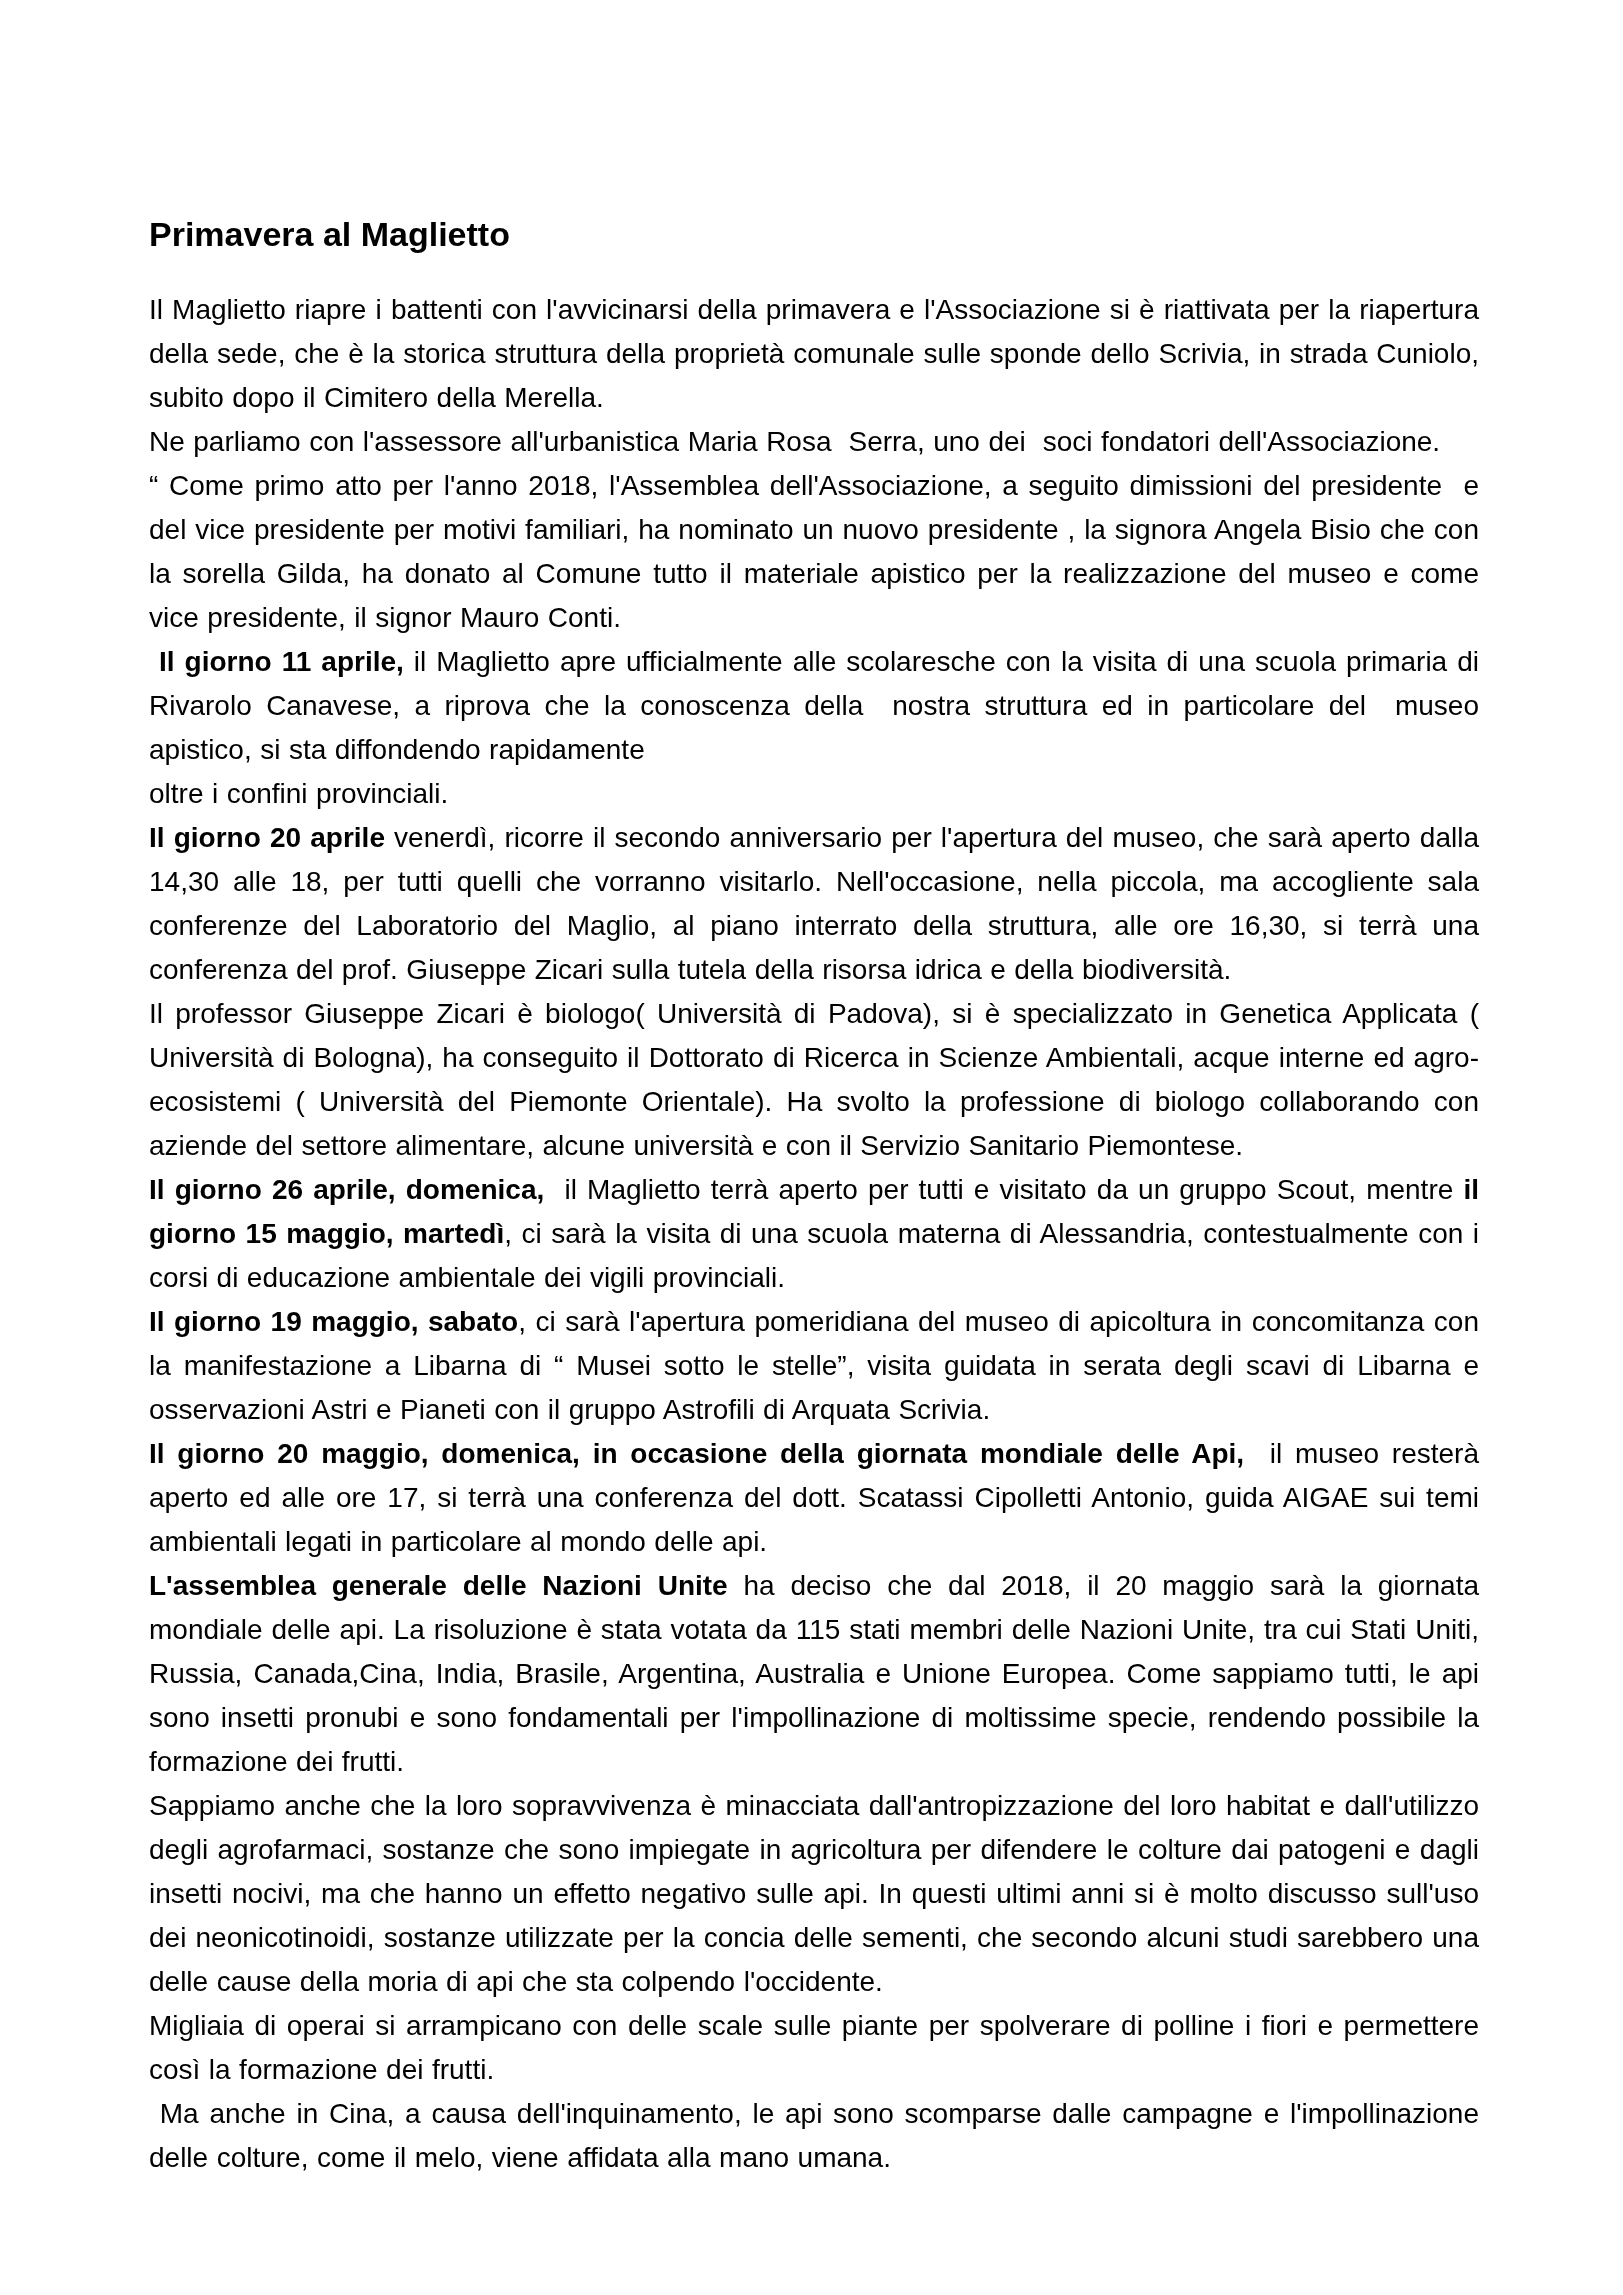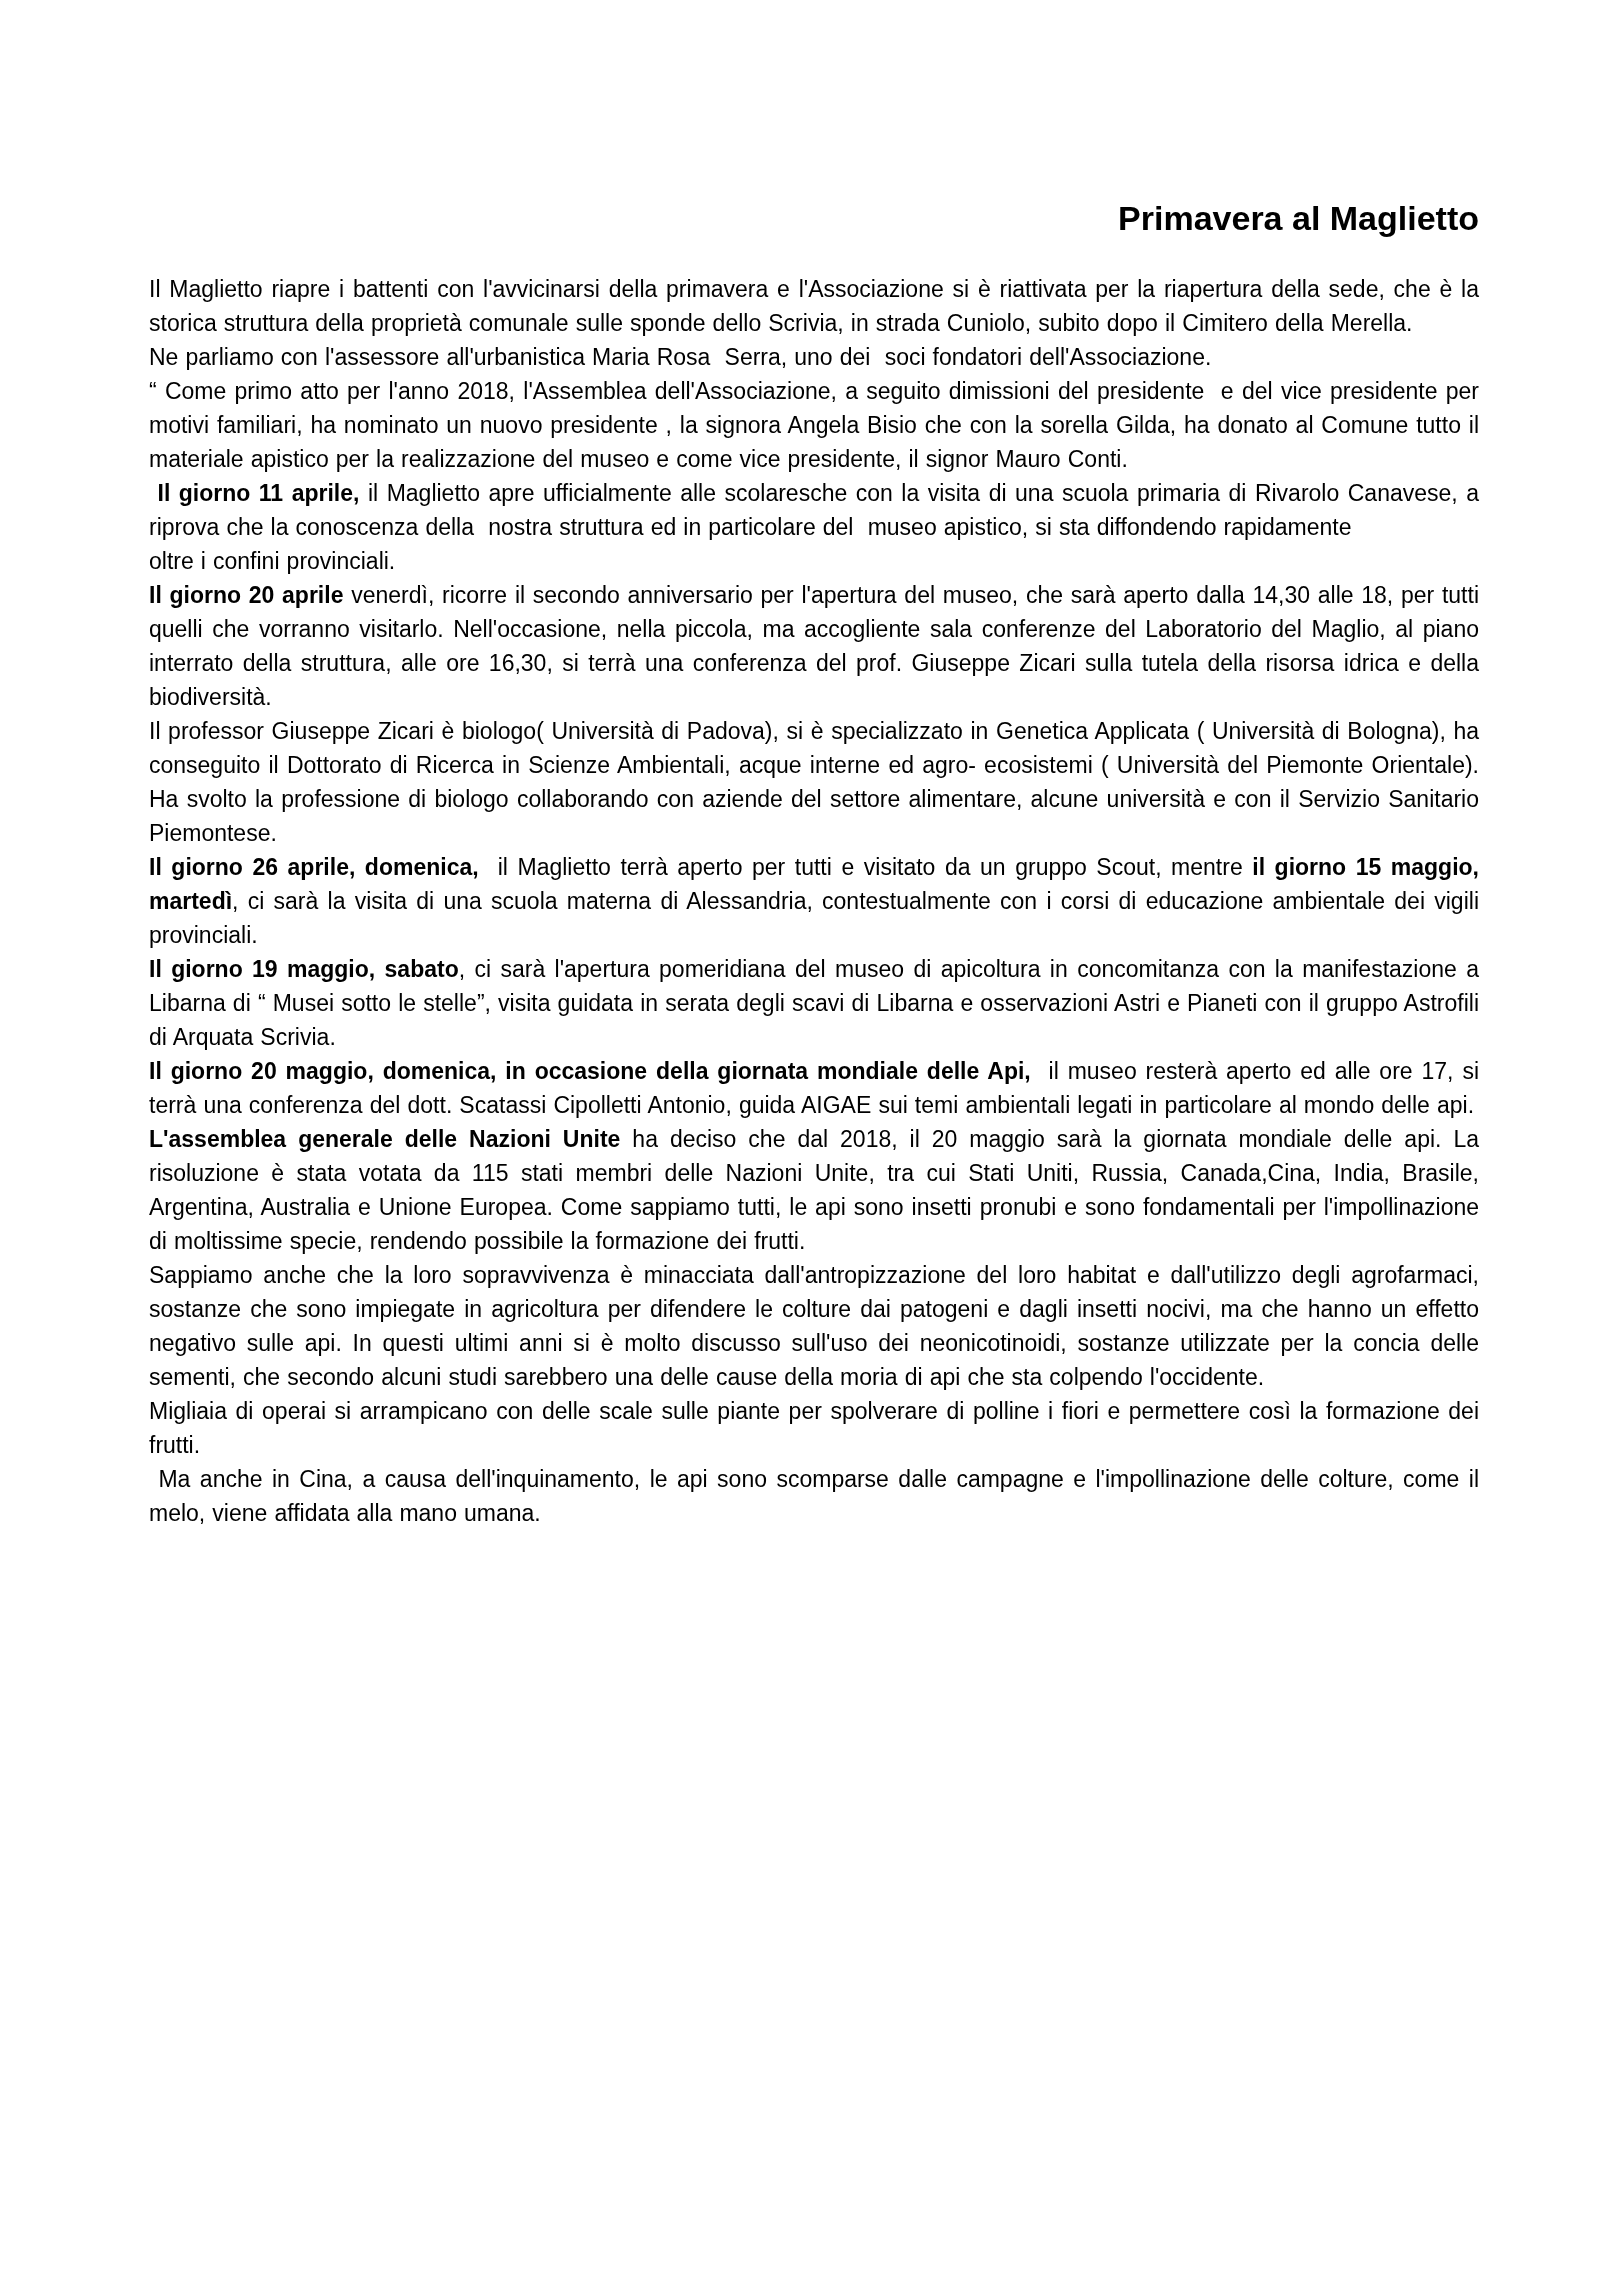--- a/index.html
+++ b/index.html
@@ -16,31 +16,31 @@
     font-family: "Liberation Sans", "DejaVu Sans", sans-serif;
     overflow: hidden;
   }
   .content {
     position: absolute;
     left: 149px;
     top: 198px;
     width: 1330px;
   }
   .doc-title {
-    margin: 0 0 33px 0;
+    margin: 16px 0 33px 0;
     font-size: 34px;
     line-height: 41px;
     font-weight: bold;
-    text-align: right;
+    text-align: left;
     white-space: pre-wrap;
   }
   .para {
     margin: 0;
-    font-size: 23px;
-    line-height: 34px;
+    font-size: 28px;
+    line-height: 44px;
     text-align: justify;
     white-space: pre-wrap;
     word-spacing: 0.7px;
   }
   .para b { font-weight: bold; }
 </style>
 </head>
 <body>
 
 <div class="page">

